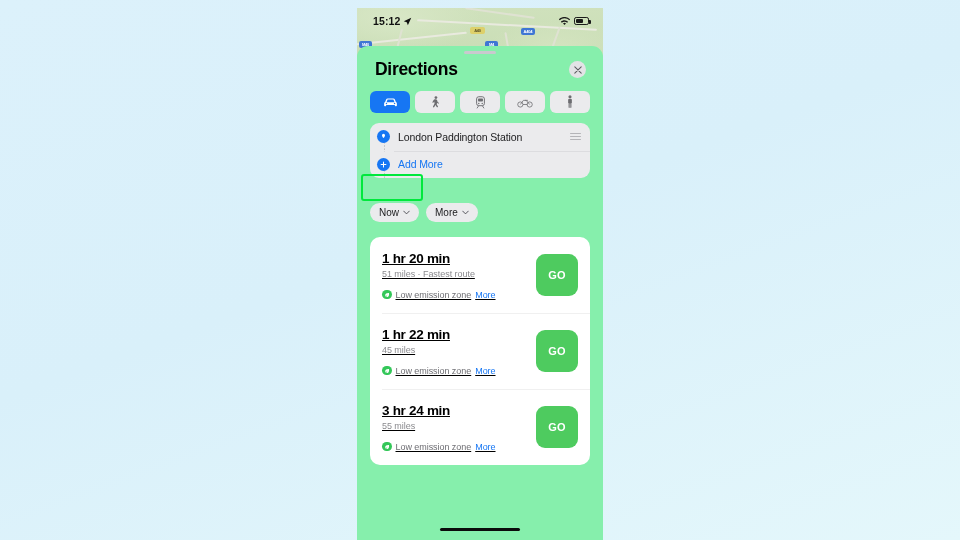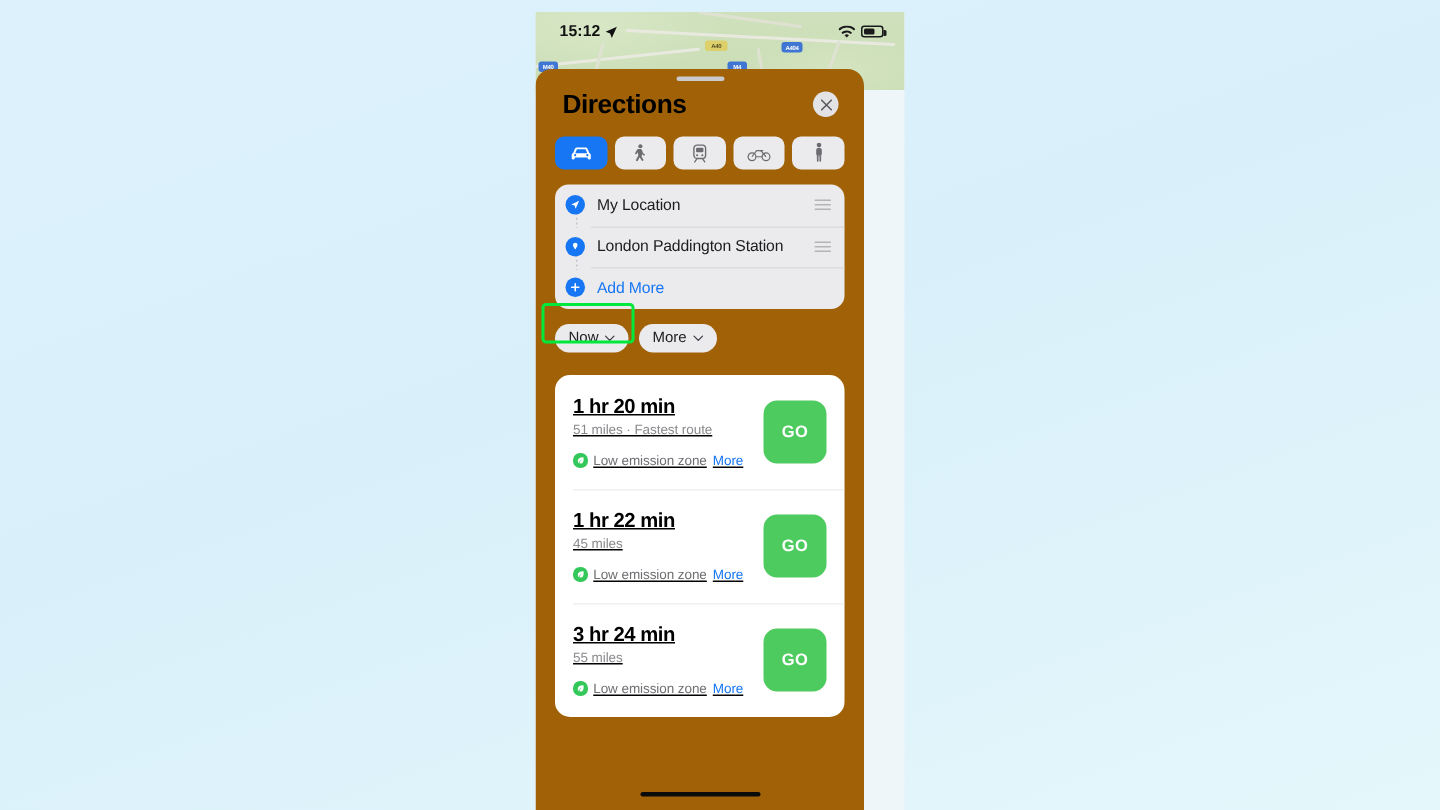--- a/index.html
+++ b/index.html
@@ -56,22 +56,22 @@
     position:relative; padding:1px;
   }
   .batt::after {
     content:""; position:absolute; right:-2.6px; top:2px;
     width:1.6px; height:3.5px; background:#1a1a1a; border-radius:0 1px 1px 0;
   }
   .batt i { display:block; height:100%; width:62%; background:#1a1a1a; border-radius:1px; }
 
   
   #sheet {
-    position:absolute; left:0; top:38px; width:219px; bottom:0;
-    background:#a16207; border-radius:11px 11px 0 0; z-index:5;
+    position:absolute; left:0; top:38px; width:246px; bottom:0;
+    background:#86efac; border-radius:11px 11px 0 0; z-index:5;
   }
   .grabber {
     position:absolute; left:50%; transform:translateX(-50%); top:5px;
     width:32px; height:3.4px; border-radius:2px; background:#c9c9ce;
   }
 
   .sheet-head {
     display:flex; align-items:center; justify-content:space-between;
     padding:13px 17px 0 18px;
   }
@@ -117,21 +117,21 @@
     position:absolute; left:13.5px; width:1.6px; background:transparent;
     background-image:linear-gradient(#c2c2c6 45%, transparent 45%);
     background-size:1.6px 3.2px;
   }
 
   
   .pills { display:flex; gap:7px; padding:10px 13px 0 13px; position:relative; }
   .pill {
     height:19px; border-radius:10px; background:#ebebed;
     display:flex; align-items:center; gap:4px; padding:0 9px;
-    font-size:10px; color:#1c1c1e;
+    font-size:10px; color:#1c1c1e;margin-top:15px;
   }
   .pill .chev { display:block; }
   #highlight {
     position:absolute; left:4px; top:-4px; width:62px; height:27px;
     border:2.5px solid #00e83c; border-radius:3px; pointer-events:none;
   }
 
   
   .routes {
     margin:15px 13px 0 13px; background:#fff; border-radius:10px; overflow:hidden;
@@ -255,35 +255,20 @@
           <rect x="3.2" y="11" width="1.4" height="5.6" rx=".7" fill="#6c6c70"></rect>
           <rect x="5.4" y="11" width="1.4" height="5.6" rx=".7" fill="#6c6c70"></rect>
         </svg>
       </div>
     </div>
 
     <div class="fields">
       <div class="dots" style="top:19px;height:10px;"></div>
       <div class="dots" style="top:47px;height:10px;"></div>
 
-      <div class="field">
-        <div class="pin">
-          <div class="circ">
-            <svg width="7" height="7" viewBox="0 0 24 24">
-              <path d="M21 3 3 11.2l7.4 2.4 2.4 7.4z" fill="#fff"></path>
-            </svg>
-          </div>
-        </div>
-        <div class="ftext">My Location</div>
-        <div class="handle">
-            <i></i>
-            <i></i>
-            <i></i>
-          </div>
-      </div>
 
       <div class="field">
         <div class="pin">
           <div class="circ">
             <svg width="7" height="7" viewBox="0 0 12 12">
               <path d="M6 1.4a2.6 2.6 0 0 0-2.6 2.6c0 1.9 2.6 5 2.6 5s2.6-3.1 2.6-5A2.6 2.6 0 0 0 6 1.4z" fill="#fff"></path>
             </svg>
           </div>
         </div>
         <div class="ftext">London Paddington Station</div>

